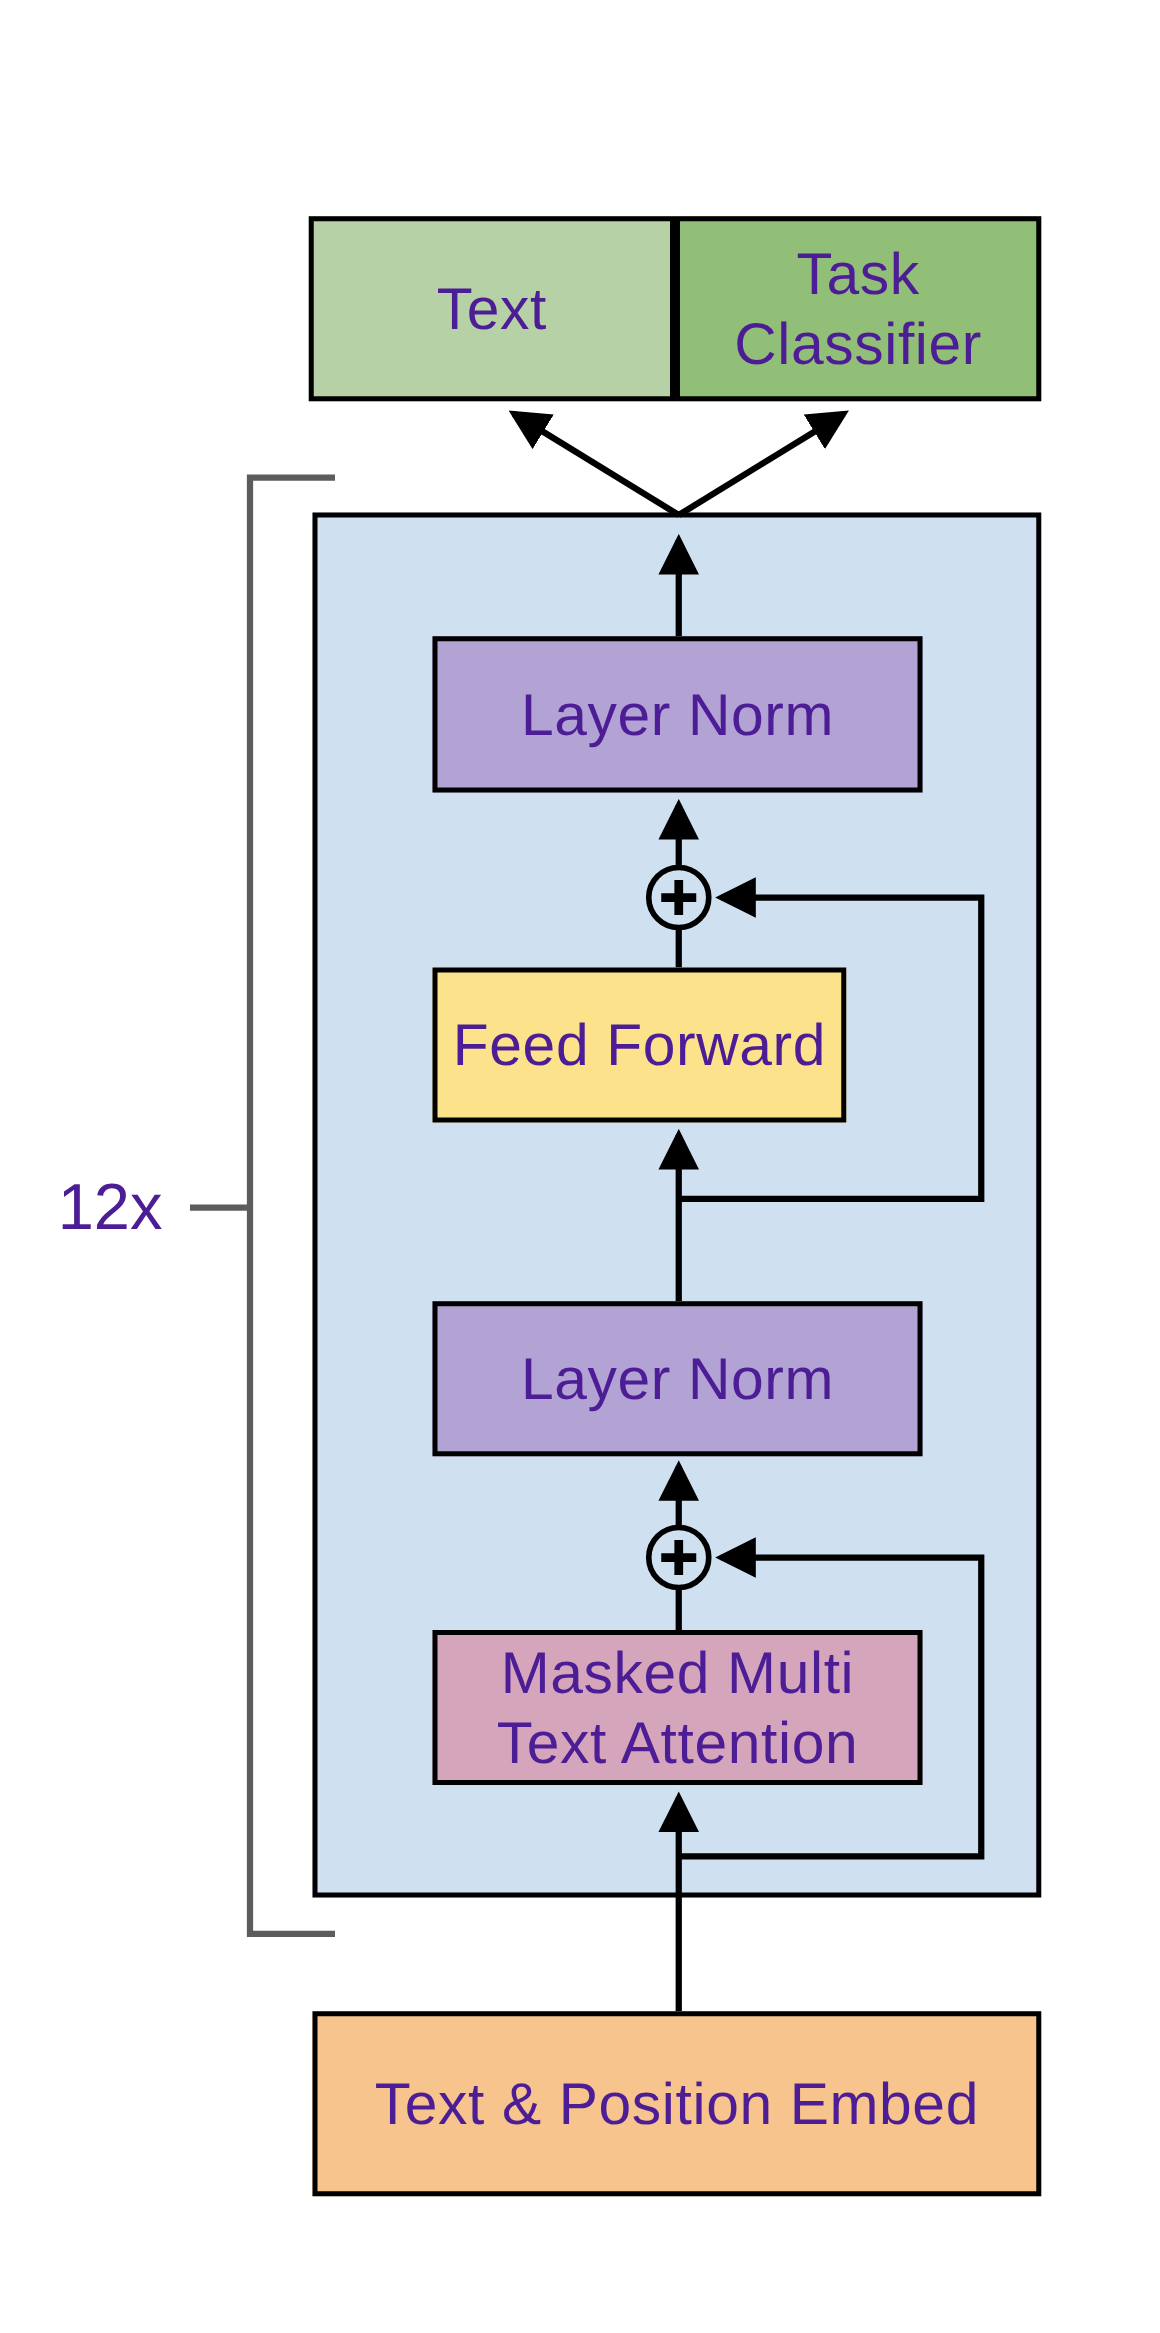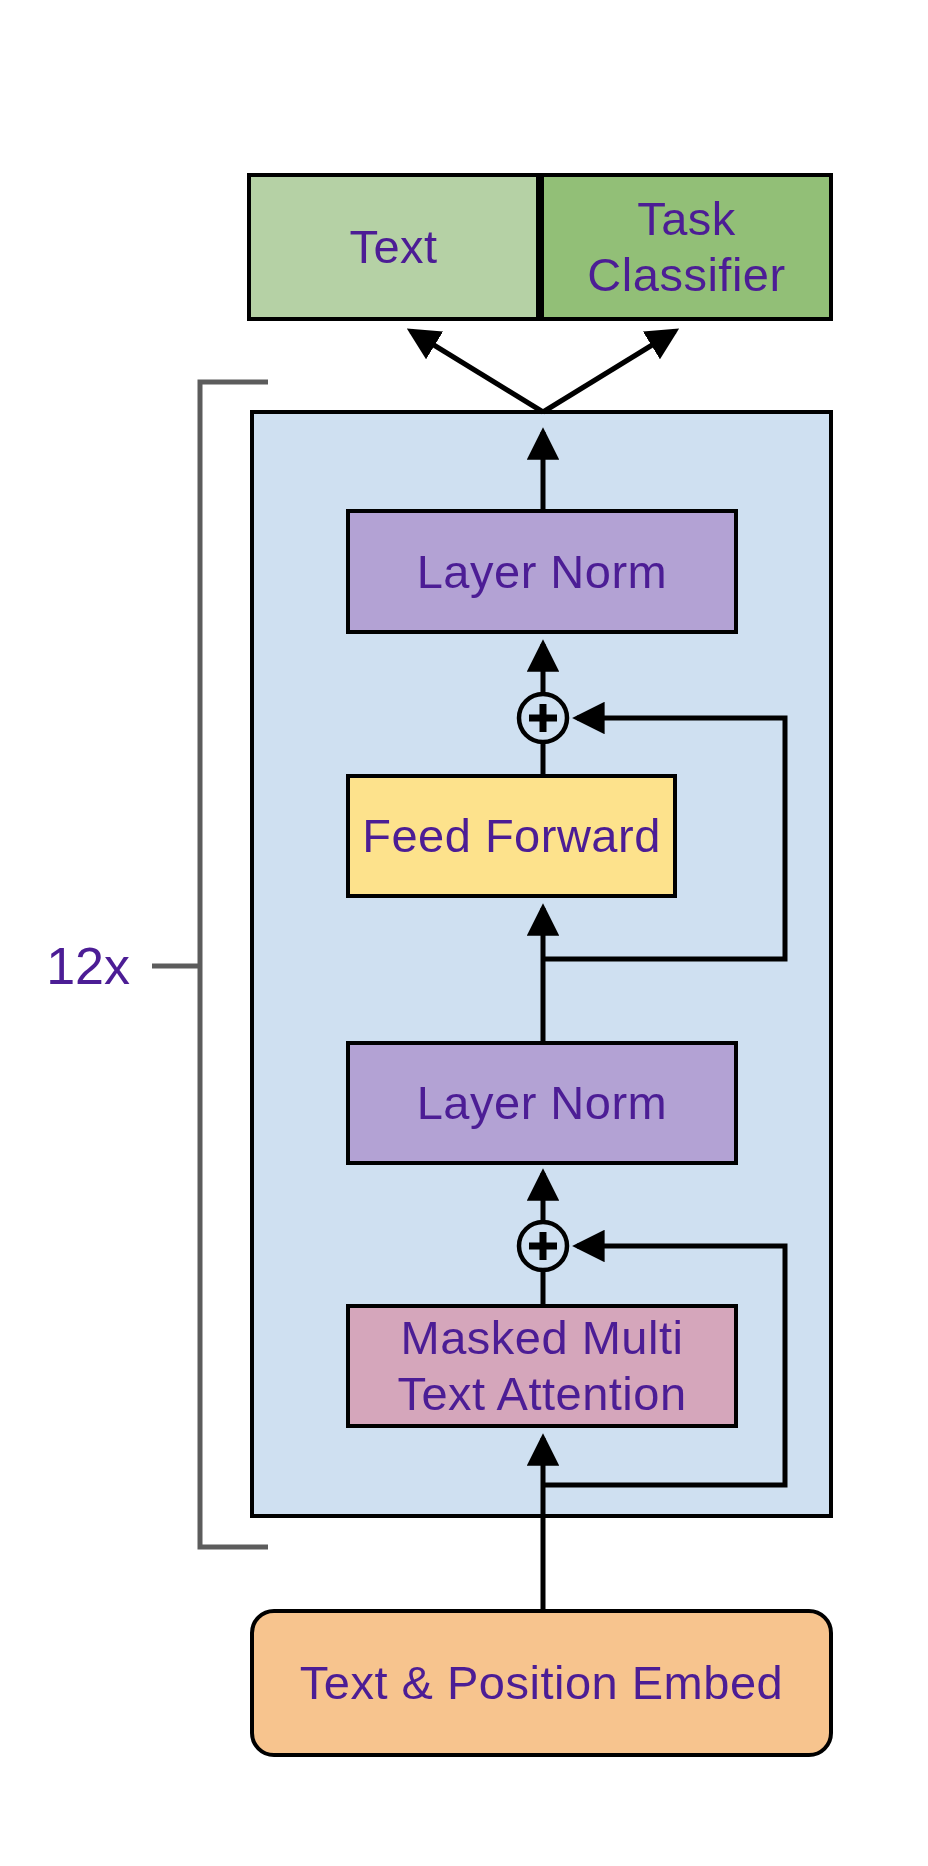--- a/index.html
+++ b/index.html
@@ -49,21 +49,21 @@
     white-space: nowrap;
   }
   
   .n-text-prediction { left: 247px; top: 173px; width: 293px; height: 148px; }
   .n-task-classifier { left: 540px; top: 173px; width: 293px; height: 148px; }
   .n-block          { left: 250px; top: 410px; width: 583px; height: 1108px; }
   .n-layer-norm-top { left: 346px; top: 509px; width: 392px; height: 125px; }
   .n-feed-forward   { left: 346px; top: 774px; width: 331px; height: 124px; }
   .n-layer-norm-bot { left: 346px; top: 1041px; width: 392px; height: 124px; }
   .n-masked         { left: 346px; top: 1304px; width: 392px; height: 124px; }
-  .n-embed          { left: 250px; top: 1609px; width: 583px; height: 148px; border-radius: 24px; }
+  .n-embed          { left: 250px; top: 1609px; width: 583px; height: 148px; }
 </style>
 </head>
 <body>
 
 <div class="canvas">
 
   <div class="container-box n-block" style="background-color: rgb(207, 224, 241);"></div>
 
   <svg class="connector-layer" width="928" height="1866" viewBox="0 0 928 1866">
     <defs>

